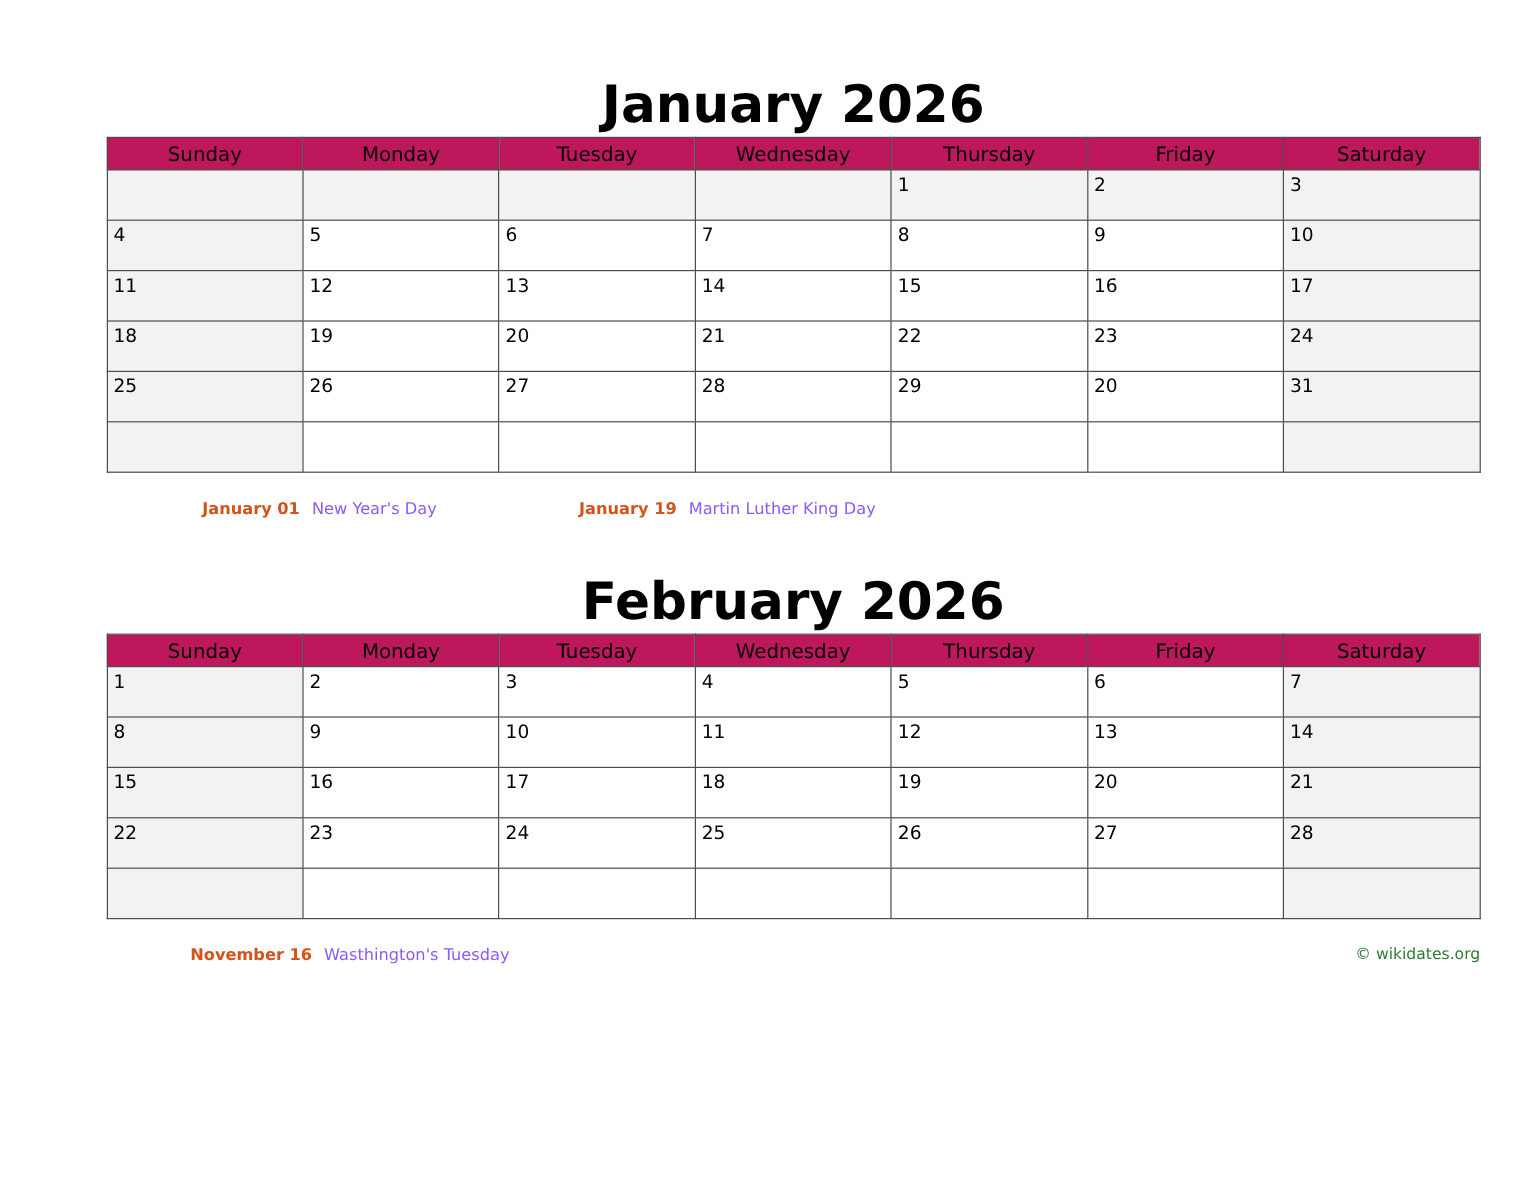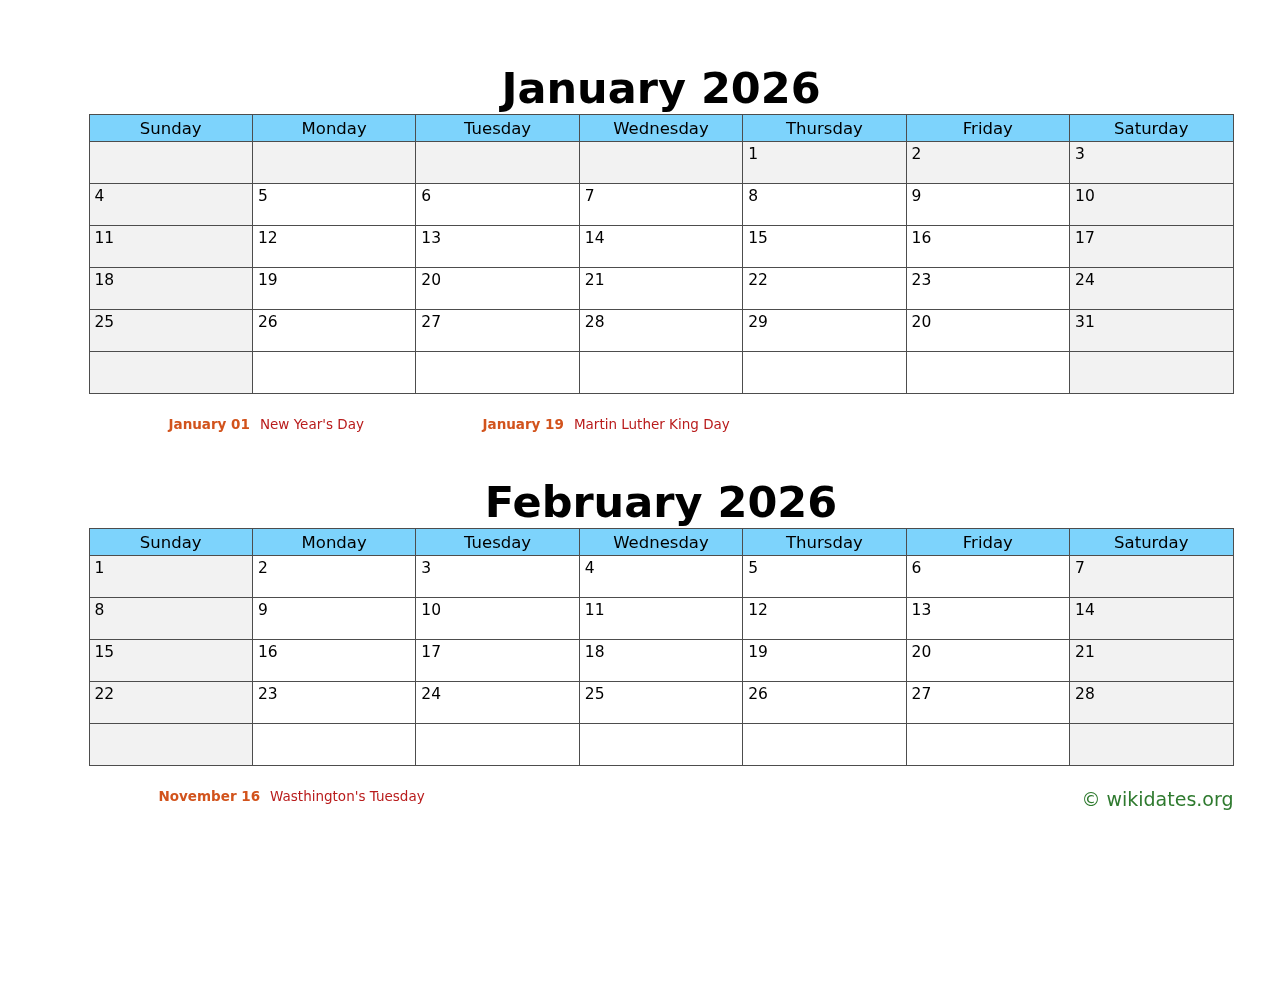--- a/index.html
+++ b/index.html
@@ -46,21 +46,21 @@
     margin: 0 auto;
     width: 1145px;
   }
   table.calendar {
     border-collapse: collapse;
     width: 1145px;
     table-layout: fixed;
     border: 1px solid #4d4d4d;
   }
   table.calendar th {
-    background: #7dd3fc;
+    background: #be185d;
     border: 1px solid #4d4d4d;
     font-size: 16.5px;
     font-weight: normal;
     text-align: center;
     height: 26px;
     padding: 0;
     color: #000;
   }
   table.calendar td {
     border: 1px solid #4d4d4d;
@@ -84,34 +84,34 @@
   .legend-item {
     position: absolute;
     white-space: nowrap;
   }
   .legend-date {
     color: #d2531c;
     font-weight: bold;
     margin-right: 10px;
   }
   .legend-name {
-    color: #b91c1c;
+    color: #8b5cf6;
     text-align: right;
   }
   .jan-legend {
     padding-top: 22px;
   }
   .feb-legend {
     padding-top: 22px;
   }
   .credit {
     position: absolute;
     right: 0;
     top: 22px;
-    font-size: 19px;
+    font-size: 13px;
     color: #2f7a2f;
     white-space: nowrap;
   }
 </style>
 </head>
 <body>
 
 <div class="page">
 
   <div class="month-block">

